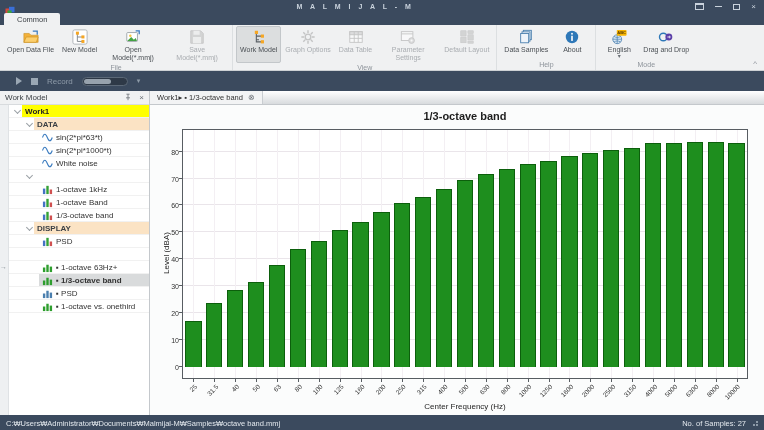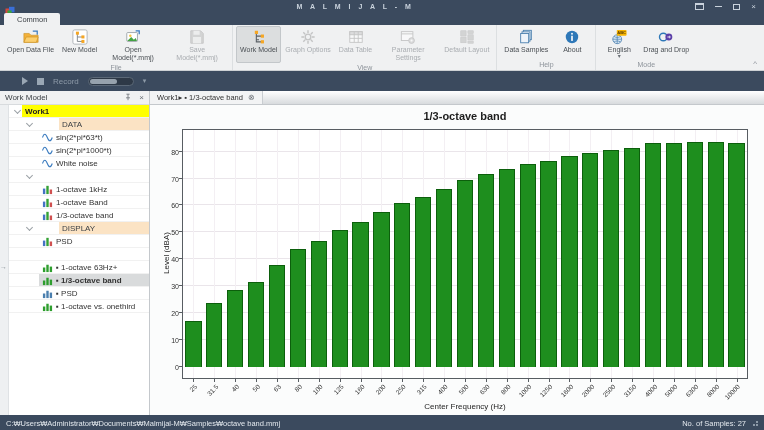--- a/index.html
+++ b/index.html
@@ -30,21 +30,21 @@
   .rbtn-icon { height:18px; display:flex; align-items:center; justify-content:center; }
   .rbtn-icon svg { width:16px; height:16px; }
   .rbtn.disabled .rbtn-icon { opacity:.55; filter:grayscale(1); }
   .rbtn-label { font-size:7px; line-height:1.15; color:#4a4f54; text-align:center; }
   .rbtn.disabled .rbtn-label { color:#a9adb1; }
   .drop-caret { display:block; color:#6a7076; font-size:6px; line-height:5px; }
   .rgroup-label { text-align:center; font-size:7px; color:#8d939a; padding:1px 6px 2px; }
   .ribbon-collapse { position:absolute; right:7px; bottom:2px; color:#8d939a; font-size:8px; line-height:8px; cursor:default; }
 
   
-  .recordbar { height:20px; background:#3b4a5e; display:flex; align-items:center; gap:9px; padding-left:22px; }
+  .recordbar { height:20px; background:#3b4a5e; display:flex; align-items:center; gap:9px; padding-left:16px; }
   .rec-play { width:0; height:0; border-left:6px solid #9aa7b4; border-top:4px solid transparent; border-bottom:4px solid transparent; cursor:default; }
   .rec-stop { width:7px; height:7px; background:#9aa7b4; cursor:default; }
   .rec-label { color:#8d9aa8; font-size:8px; }
   .rec-pill { width:46px; height:9px; border-radius:5px; background:#2e3947; border:1px solid #5b6877; position:relative; cursor:default; }
   .rec-knob { position:absolute; left:1px; top:1px; width:27px; height:5px; border-radius:3px; background:#97a2ad; }
   .rec-caret { color:#8d9aa8; font-size:7px; cursor:default; }
 
   
   .main { display:flex; height:324px; }
   .workpanel { width:150px; flex:none; background:#f5f6f7; border-right:1px solid #c4c8cc; display:flex; flex-direction:column; }
@@ -54,21 +54,21 @@
   .panel-body { flex:1; display:flex; overflow:hidden; }
   .gutter { width:9px; flex:none; background:#eef0f2; border-right:1px solid #dfe2e5; position:relative; }
   .gutter-arrow { position:absolute; top:158px; left:0; color:#8d939a; font-size:7px; cursor:default; }
   .tree { flex:1; background:#fff; font-size:8px; color:#333; overflow:hidden; }
   .trow { display:flex; align-items:stretch; height:13px; border-bottom:1px solid #f1f1f1; cursor:default; }
   .trow-pad { flex:none; }
   .chev { width:9px; flex:none; position:relative; align-self:center; height:9px; }
   .chev::before { content:""; position:absolute; left:2px; top:1px; width:4px; height:4px; border-right:1px solid #9aa0a5; border-bottom:1px solid #9aa0a5; transform:rotate(45deg); }
   .tblock { flex:1; display:flex; align-items:center; padding:0 3px; }
   .tblock.root { background:#ffff00; font-weight:bold; color:#222; }
-  .tblock.section { background:#fbe3c4; font-weight:normal; color:#3a3f44;margin-left:25px; }
+  .tblock.section { background:#fbe3c4; font-weight:bold; color:#3a3f44; }
   .tblock.item { background:#fff; }
   .tblock.item.selected { background:#d9dbdc; font-weight:bold; }
   .titem-icon { width:11px; height:11px; margin-right:3px; flex:none; }
   .titem-icon svg { width:11px; height:11px; display:block; }
 
   
   .content { flex:1; display:flex; flex-direction:column; min-width:0; }
   .tabstrip { height:14px; background:linear-gradient(#ffffff,#d8dbde); border-bottom:1px solid #c4c8cc; display:flex; align-items:stretch; }
   .doc-tab { background:#f2f3f4; border-right:1px solid #c9cdd1; padding:0 7px; display:flex; align-items:center; gap:5px; font-size:7.5px; color:#333; cursor:default; }
   .tab-close { color:#6a7076; font-size:8px; cursor:default; }

